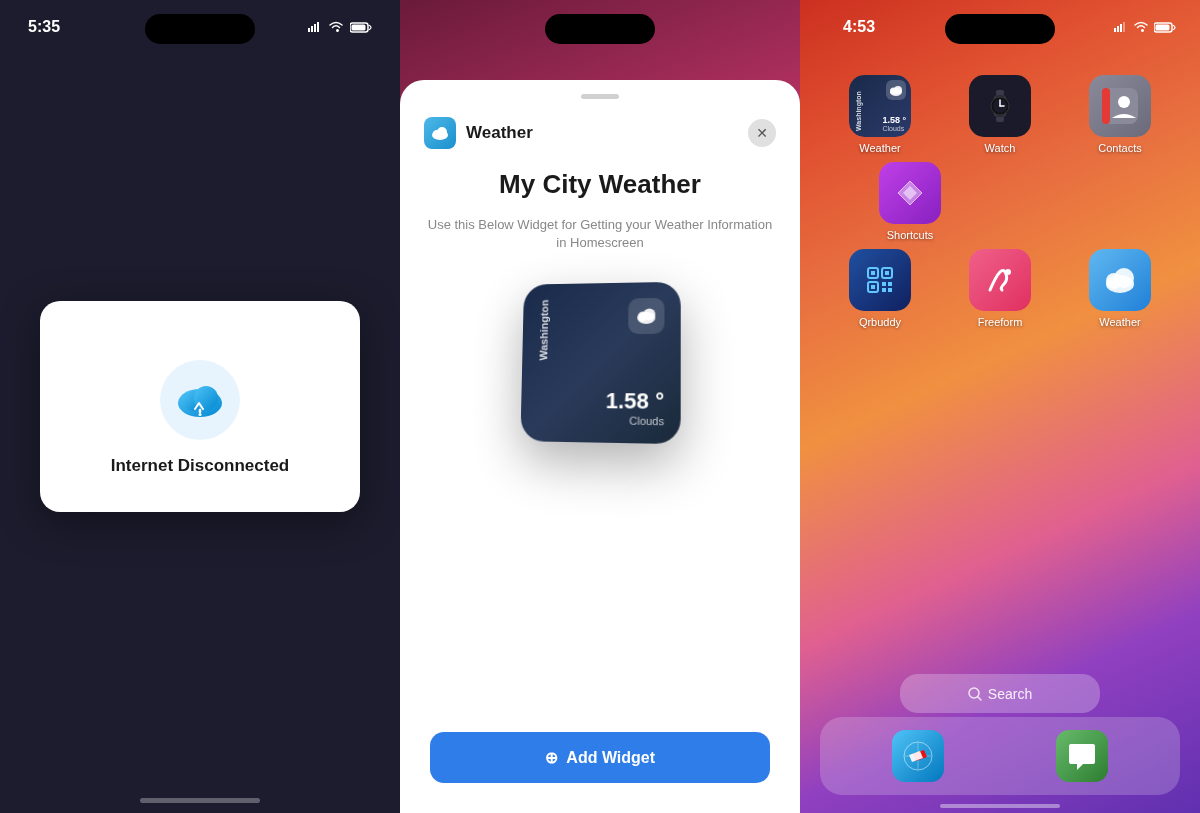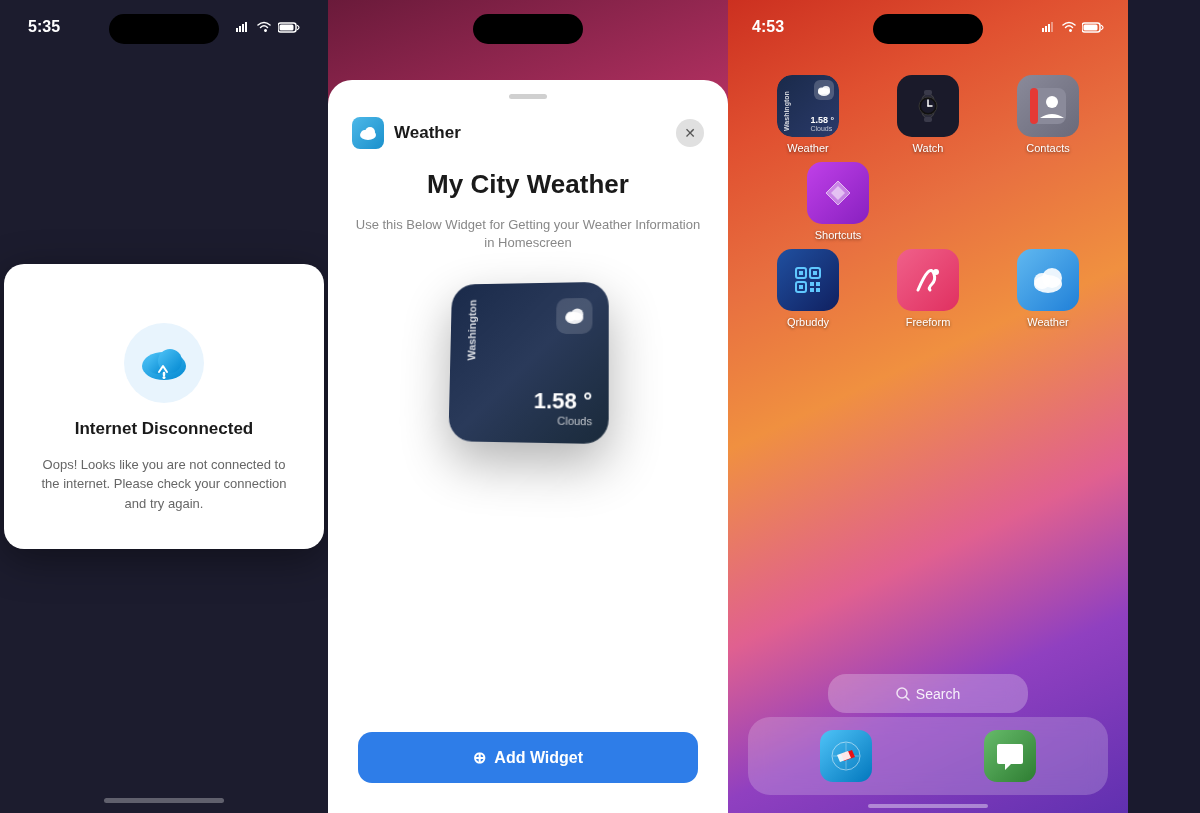--- a/index.html
+++ b/index.html
@@ -7,21 +7,21 @@
       width: 1200px;
       height: 813px;
       display: flex;
       font-family: -apple-system, 'SF Pro Display', 'Helvetica Neue', Arial, sans-serif;
       overflow: hidden;
       background: #1a1a2e;
     }
 
     
     .panel1 {
-      width: 328px;
+      width: 400px;
       height: 813px;
       background: #1c1c2e;
       display: flex;
       align-items: center;
       justify-content: center;
       position: relative;
     }
     .panel1-status-bar {
       position: absolute;
       top: 18px;
@@ -287,20 +287,21 @@
       display: flex;
       align-items: center;
       justify-content: space-between;
       padding: 0 24px;
       z-index: 10;
     }
     .p3-time {
       font-size: 16px;
       font-weight: 600;
       color: white;
+      margin-left: 19px;
     }
     .p3-icons {
       display: flex;
       align-items: center;
       gap: 5px;
     }
 
     
     .app-grid-container {
       position: absolute;
@@ -489,21 +490,20 @@
         </defs>
         <ellipse cx="27" cy="24" rx="22" ry="14" fill="url(#cloudGrad)"></ellipse>
         <ellipse cx="20" cy="22" rx="10" ry="10" fill="url(#cloudGrad)"></ellipse>
         <ellipse cx="33" cy="19" rx="12" ry="12" fill="url(#cloudGrad)"></ellipse>
         <path d="M22 30 L26 24 L30 30" stroke="white" stroke-width="2" fill="none" stroke-linecap="round" stroke-linejoin="round"></path>
         <line x1="27" y1="31" x2="27" y2="33" stroke="white" stroke-width="2.5" stroke-linecap="round"></line>
         <circle cx="27" cy="35.5" r="1.5" fill="white"></circle>
       </svg>
     </div>
     <div class="disconnected-title">Internet Disconnected</div>
-    <div class="disconnected-desc">Oops! Looks like you are not connected to the internet. Please check your connection and try again.</div>
   </div>
   <div class="panel1-home-indicator"></div>
 </div>
 
 <div class="panel2">
   <div class="panel2-bg-overlay"></div>
   <div class="panel2-dynamic-island"></div>
 
   <div class="sheet-container">
     <div class="sheet-handle"></div>

